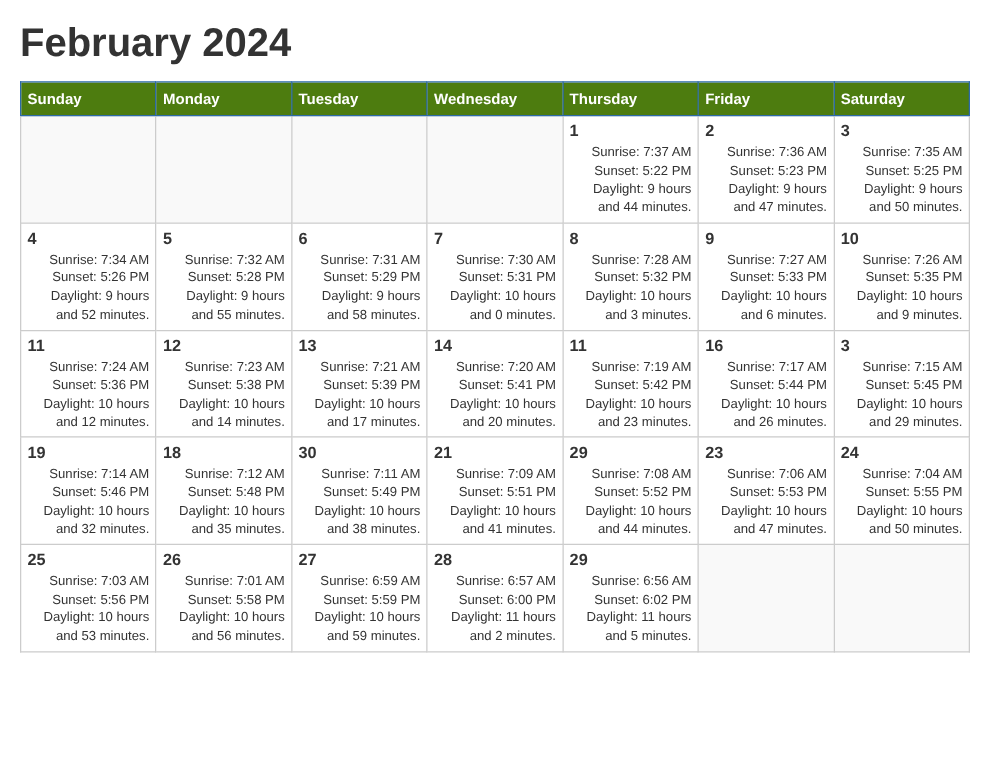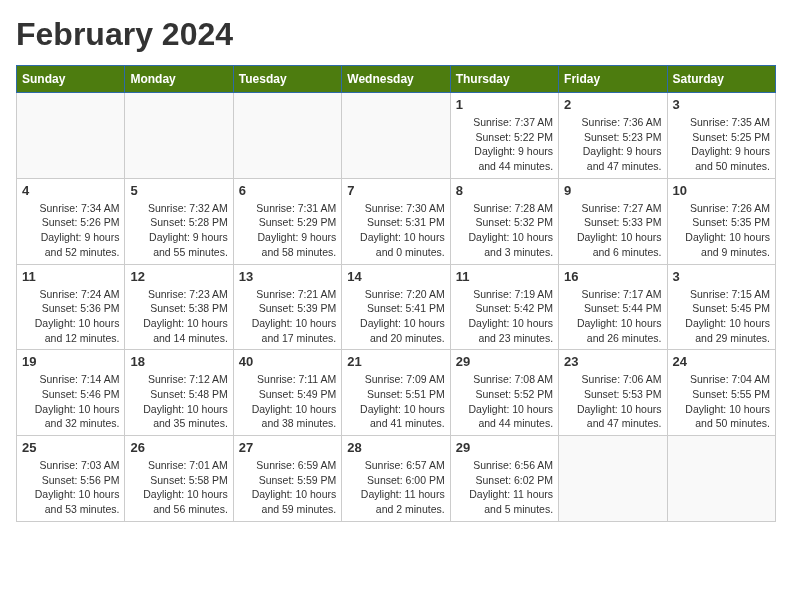--- a/index.html
+++ b/index.html
@@ -180,21 +180,21 @@
       <tr class="row-shade">
         <td>
           <span class="day-number">19</span>
           <div class="day-info">Sunrise: 7:14 AM<br>Sunset: 5:46 PM<br>Daylight: 10 hours and 32 minutes.</div>
         </td>
         <td>
           <span class="day-number">18</span>
           <div class="day-info">Sunrise: 7:12 AM<br>Sunset: 5:48 PM<br>Daylight: 10 hours and 35 minutes.</div>
         </td>
         <td>
-          <span class="day-number">40</span>
+          <span class="day-number">30</span>
           <div class="day-info">Sunrise: 7:11 AM<br>Sunset: 5:49 PM<br>Daylight: 10 hours and 38 minutes.</div>
         </td>
         <td>
           <span class="day-number">21</span>
           <div class="day-info">Sunrise: 7:09 AM<br>Sunset: 5:51 PM<br>Daylight: 10 hours and 41 minutes.</div>
         </td>
         <td>
           <span class="day-number">29</span>
           <div class="day-info">Sunrise: 7:08 AM<br>Sunset: 5:52 PM<br>Daylight: 10 hours and 44 minutes.</div>
         </td>

